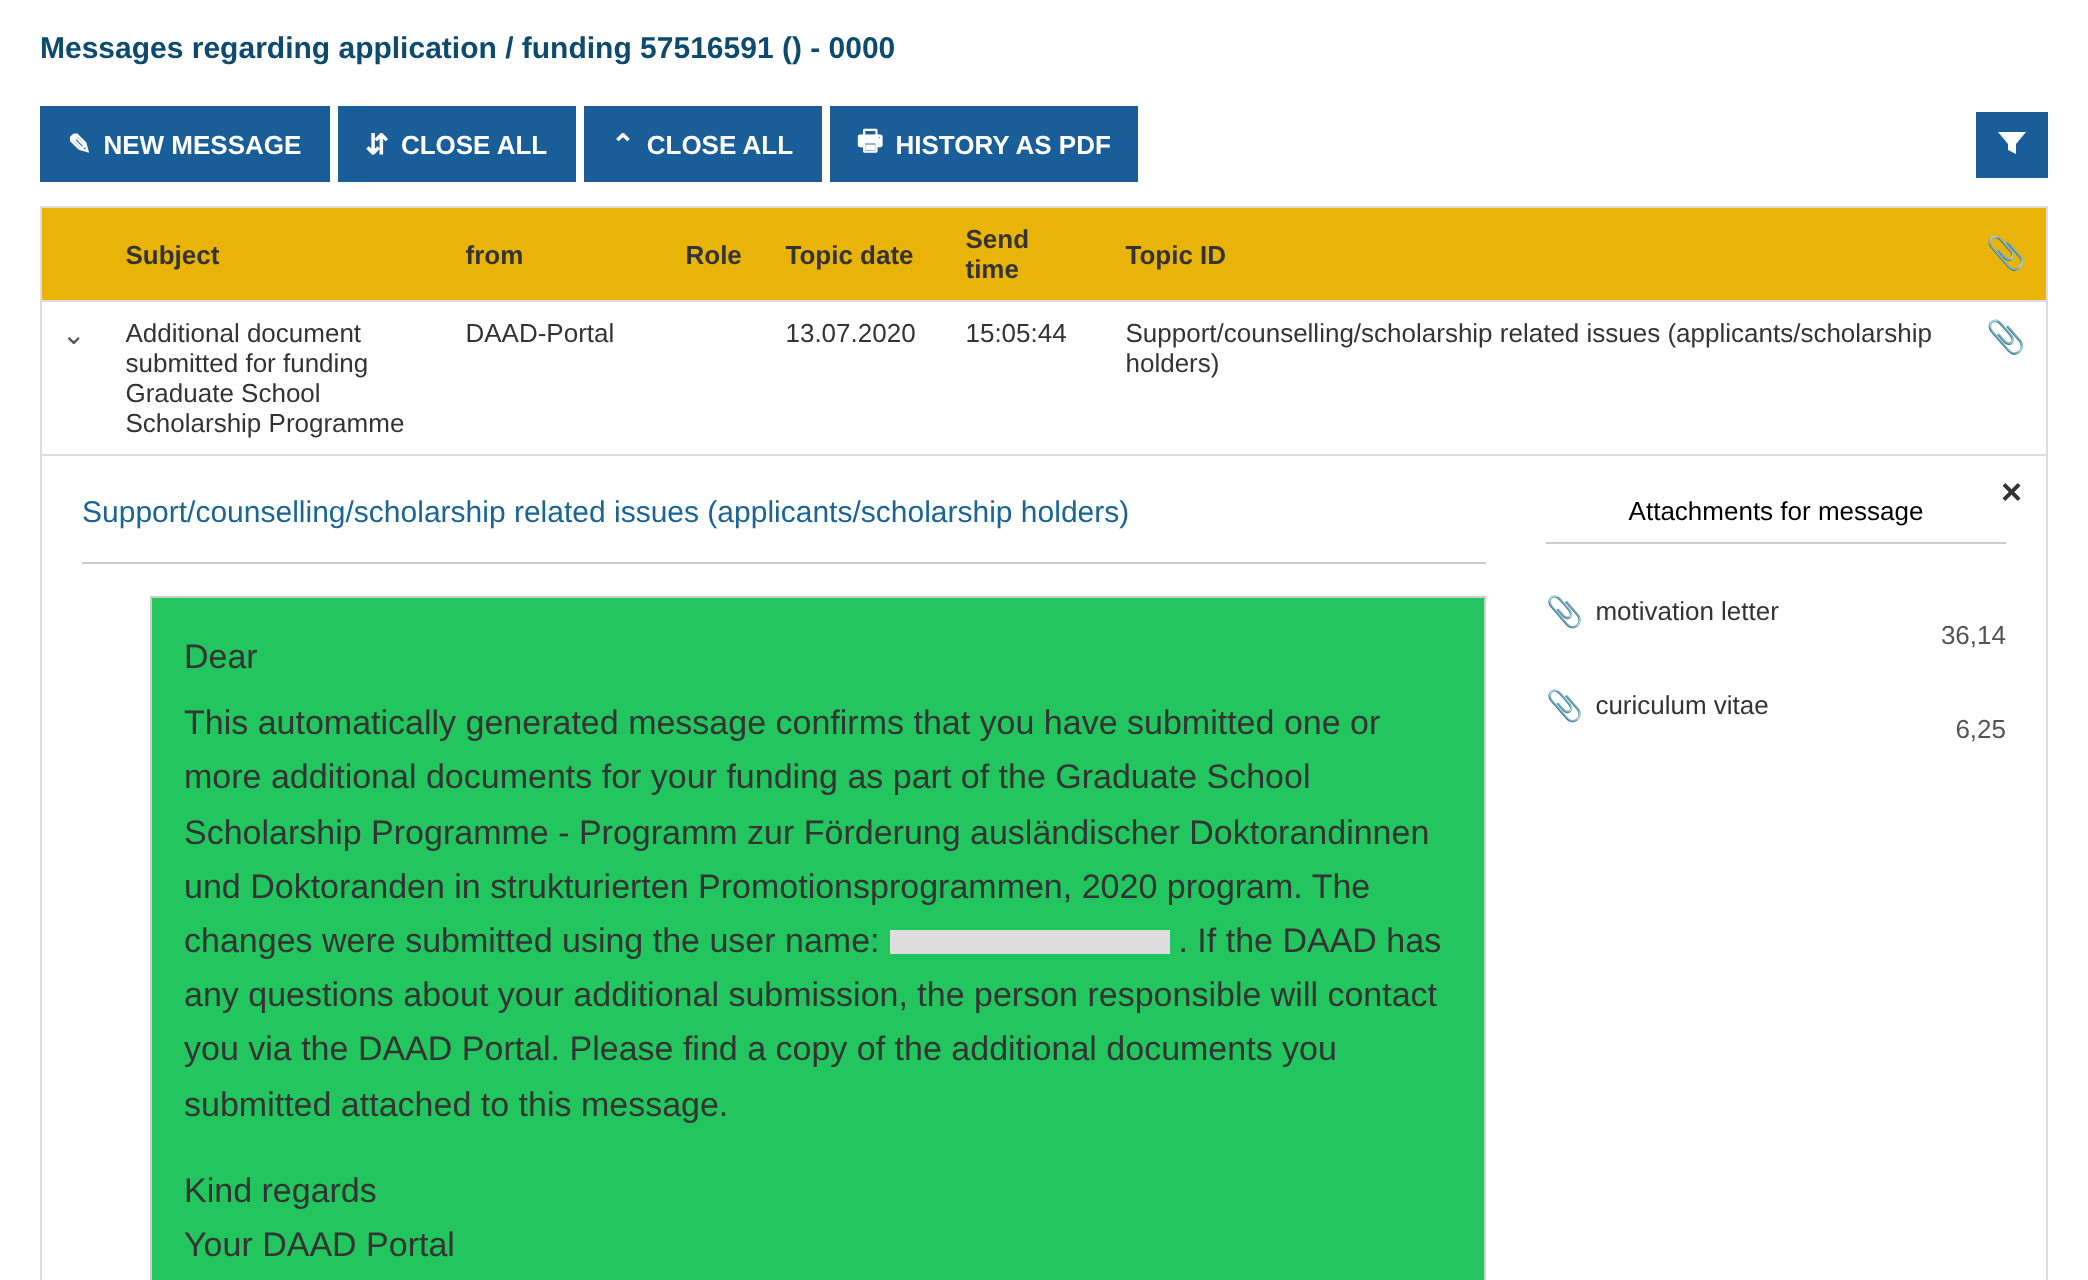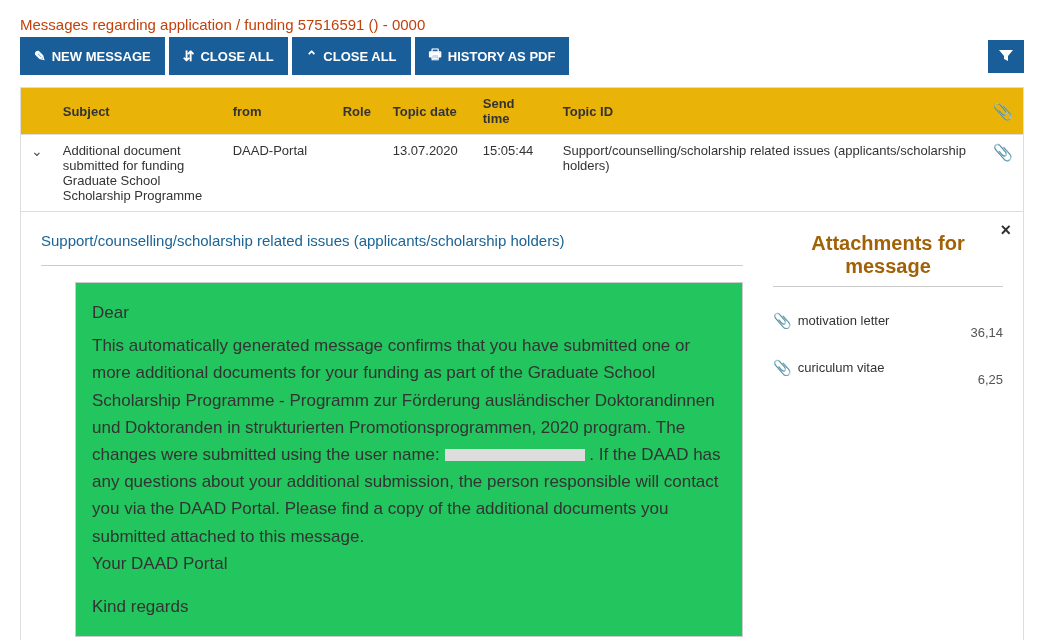--- a/index.html
+++ b/index.html
@@ -8,24 +8,24 @@
       font-size: 13px;
       color: #333;
       background: #fff;
       width: 1044px;
       min-height: 640px;
     }
     .page-wrapper {
       padding: 16px 20px;
     }
     .page-title {
-      color: #c2410c;
+      color: #0c4a6e;
       font-size: 15px;
-      font-weight: normal;
-      margin-bottom: 4px;
+      font-weight: bold;
+      margin-bottom: 20px;
     }
     .toolbar {
       display: flex;
       gap: 4px;
       margin-bottom: 12px;
       align-items: center;
       justify-content: space-between;
     }
     .toolbar-left {
       display: flex;
@@ -140,23 +140,23 @@
       font-size: 17px;
       line-height: 1.6;
       color: #333;
       background: #22c55e;
       margin-left: 34px;
     }
     .attachments-section {
       text-align: center;
     }
     .attachments-title {
-      color: #a16207;
-      font-size: 20px;
-      font-weight: bold;
+      color: #000000;
+      font-size: 13px;
+      font-weight: normal;
       margin-bottom: 8px;
     }
     .attachments-divider {
       border: none;
       border-top: 1px solid #ccc;
       margin-bottom: 14px;
     }
     .attachment-item {
       display: flex;
       align-items: center;
@@ -283,22 +283,22 @@
       <div class="detail-left">
         <h2 class="detail-topic-title">Support/counselling/scholarship related issues (applicants/scholarship holders)</h2>
         <hr class="detail-divider">
         <div class="message-body-box">
           <p>Dear</p>
           <p style="margin-top:6px;">
             <span>This automatically generated message confirms that you have submitted one or more additional documents for your funding as part of the Graduate School Scholarship Programme - Programm zur Förderung ausländischer Doktorandinnen und Doktoranden in strukturierten Promotionsprogrammen, 2020 program. The changes were submitted using the user name:</span>
             <span class="user-name-blank"></span>
             <span>. If the DAAD has any questions about your additional submission, the person responsible will contact you via the DAAD Portal. Please find a copy of the additional documents you submitted attached to this message.</span>
           </p>
+          <p style="margin-top:16px;">Kind regards</p>
           <p>Your DAAD Portal</p>
-          <p style="margin-top:16px;">Kind regards</p>
         </div>
       </div>
       <div class="detail-right">
         <div class="attachments-section">
           <div class="attachments-title">Attachments for message</div>
           <hr class="attachments-divider">
           <div class="attachment-item">
             <span class="attach-link-icon">📎</span>
             <span class="attachment-name">motivation letter</span>
             <span class="attachment-size">36,14</span>

